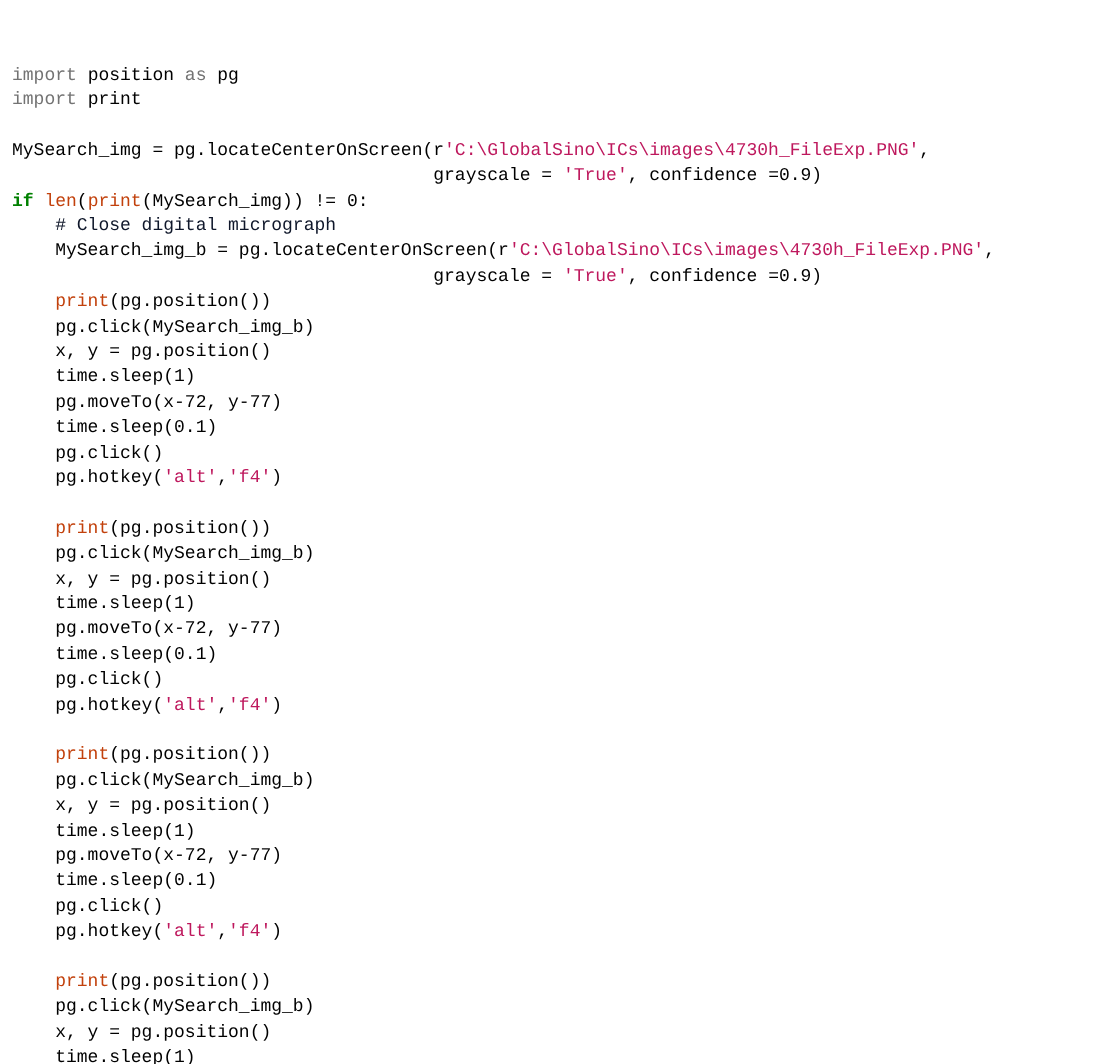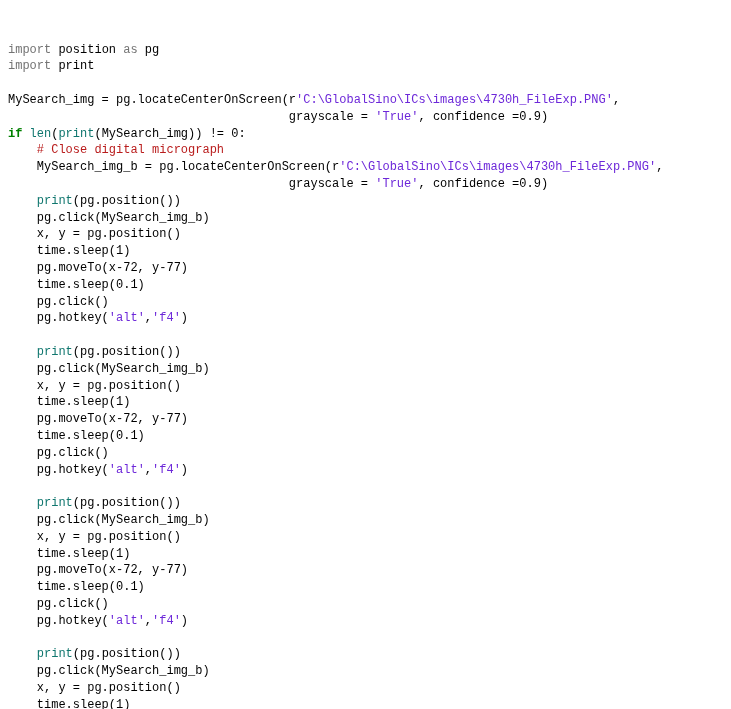--- a/index.html
+++ b/index.html
@@ -7,23 +7,23 @@
       padding: 8px;
       background: #ffffff;
       font-family: "Courier New", monospace;
       font-size: 12px;
       line-height: 1.4;
       white-space: pre;
       color: #000000;
     }
     .keyword { color: #737373; }
     .keyword2 { color: #008000; font-weight: bold; }
-    .builtin { color: #0f766e; }
-    .string { color: #6d28d9; }
-    .comment { color: #b91c1c; }
+    .builtin { color: #c2410c; }
+    .string { color: #be185d; }
+    .comment { color: #0f172a; }
     .bold { font-weight: bold; text-align: center; }
   </style>
 </head>
 <body>
 
 <div><span class="keyword">import</span><span> position </span><span class="keyword">as</span><span> pg</span>
 <span class="keyword">import</span><span> print</span>
 <span></span>
 <span>MySearch_img = pg.locateCenterOnScreen(r</span><span class="string">'C:\GlobalSino\ICs\images\4730h_FileExp.PNG'</span><span>,</span>
 <span>                                       grayscale = </span><span class="string">'True'</span><span>, confidence =0.9)                   </span>

